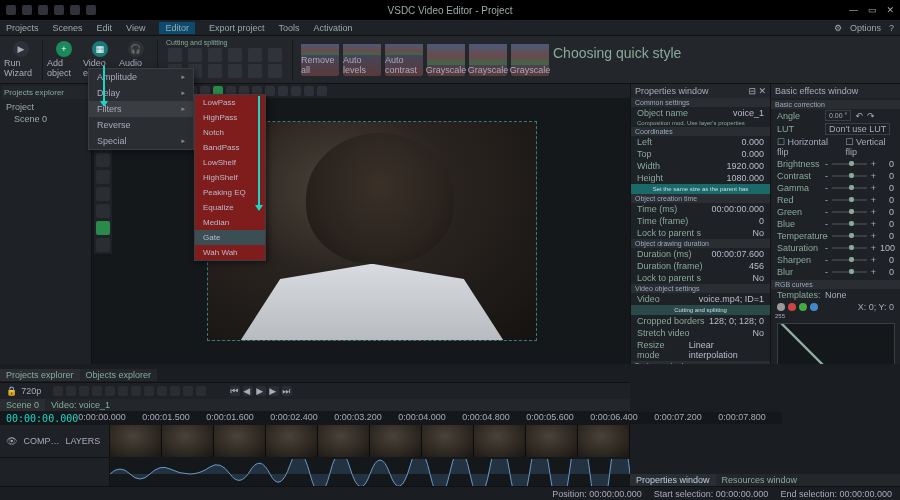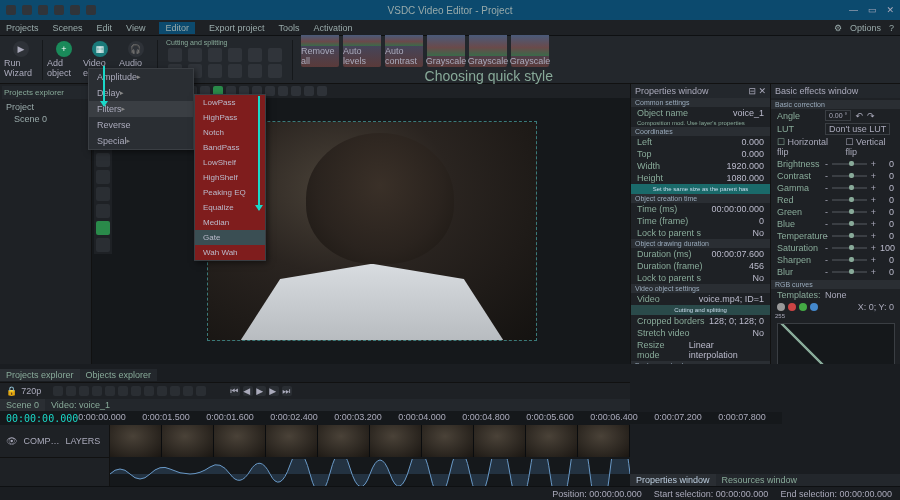--- a/index.html
+++ b/index.html
@@ -1,17 +1,17 @@
 <!DOCTYPE html>
 <html><head>
 <meta charset="utf-8">
 <style>
 *{margin:0;padding:0;box-sizing:border-box;font-family:"Segoe UI",Arial,sans-serif;font-size:9px;color:#aab;user-select:none}
 body{background:#1a1d21;width:900px;height:500px;overflow:hidden;position:relative}
-.titlebar{height:20px;background:#0c4a6e;display:flex;align-items:center;padding:0 6px;position:relative}
+.titlebar{height:20px;background:#000000;display:flex;align-items:center;padding:0 6px;position:relative}
 .titlebar .left-icons{display:flex;gap:6px}
 .titlebar .left-icons span{width:10px;height:10px;background:#30343a;border-radius:2px}
 .titlebar .title{position:absolute;left:50%;transform:translateX(-50%);color:#9aa;font-size:10px}
 .titlebar .win-controls{margin-left:auto;display:flex;gap:10px;color:#888}
 .menubar{height:16px;background:#1e2125;display:flex;align-items:center;padding:0 6px;gap:14px;border-bottom:1px solid #0e1012}
 .menubar span{color:#9aa;font-size:9px}
 .menubar .active{background:#0c4a6e;padding:1px 6px}
 .menubar .right{margin-left:auto;display:flex;gap:8px;align-items:center}
 .ribbon{height:48px;background:#23272c;display:flex;align-items:center;padding:2px 4px;gap:2px;border-bottom:1px solid #111}
 .rbtn{display:flex;flex-direction:column;align-items:center;justify-content:center;width:34px;height:44px;font-size:7px;color:#8a9;gap:1px}
@@ -36,21 +36,21 @@
 .viewport-area{flex:1;background:#15181b;position:relative;display:flex;flex-direction:column}
 .vp-toolbar{height:14px;background:#1e2125;display:flex;align-items:center;gap:3px;padding:0 4px}
 .vp-toolbar span{width:10px;height:10px;background:#2e3238;border-radius:2px}
 .vp-toolbar .teal{background:#1a8a7a}
 .vp-toolbar .green{background:#2a8a4a}
 .viewport{flex:1;padding:8px 8px 8px 30px;display:flex;align-items:center;justify-content:center}
 .video-frame{width:330px;height:220px;background:radial-gradient(ellipse at 40% 30%,#4a4238 0%,#2a2420 40%,#141210 100%);position:relative;border:1px dashed #3a7a7a}
 .face{position:absolute;left:30%;top:5%;width:45%;height:60%;background:radial-gradient(ellipse at 50% 40%,#3a3028 0%,#2a231e 60%,#1a1612 100%);border-radius:50% 50% 45% 45%}
 .shirt{position:absolute;left:10%;bottom:0;width:80%;height:35%;background:linear-gradient(180deg,#d8dce0 0%,#b8bcc0 100%);clip-path:polygon(15% 20%,50% 0,85% 20%,100% 100%,0 100%)}
 .context-menu{position:absolute;left:88px;top:68px;background:#2a2e33;border:1px solid #3a3e43;width:106px;z-index:100;box-shadow:2px 2px 6px rgba(0,0,0,.5)}
-.context-menu .mi{padding:3px 8px;font-size:8px;color:#bbc;display:flex;align-items:center}
+.context-menu .mi{padding:3px 8px;font-size:8px;color:#bbc;display:flex;justify-content:space-between;align-items:center}
 .context-menu .mi:hover,.context-menu .mi.hov{background:#3a3e43}
 .context-menu .mi .arr{color:#888;font-size:7px}
 .submenu{position:absolute;left:194px;top:94px;background:#7f1d1d;border:1px solid #3a3e43;width:72px;z-index:101;box-shadow:2px 2px 6px rgba(0,0,0,.5)}
 .submenu .mi{padding:3px 8px;font-size:8px;color:#bbc}
 .submenu .mi.sel{background:#3a4e53}
 .arrow-annot{position:absolute;width:2px;background:#1ad8c8;z-index:150}
 .arrow-annot::after{content:"";position:absolute;bottom:-5px;left:-3px;border:4px solid transparent;border-top:6px solid #1ad8c8}
 .right-panels{width:270px;display:flex;background:#1e2125}
 .props{width:140px;border-left:1px solid #111;padding:0;background:#1e2125;overflow:hidden}
 .props .hdr{background:#23272c;padding:2px 4px;font-size:8px;color:#9ab;display:flex;justify-content:space-between}
@@ -165,21 +165,21 @@
           <span></span>
           <span></span>
           <span></span>
           <span></span>
           <span></span>
           <span></span>
         </div>
     </div>
   </div>
   <div class="rsep"></div>
-  <div style="display:flex;flex-direction:column;align-items:flex-end">
+  <div style="display:flex;flex-direction:row;align-items:flex-start">
     <div class="thumbs">
       <div class="thumb">
           <div class="img"></div>
           <span>Remove all</span>
         </div>
       <div class="thumb">
           <div class="img"></div>
           <span>Auto levels</span>
         </div>
       <div class="thumb">

